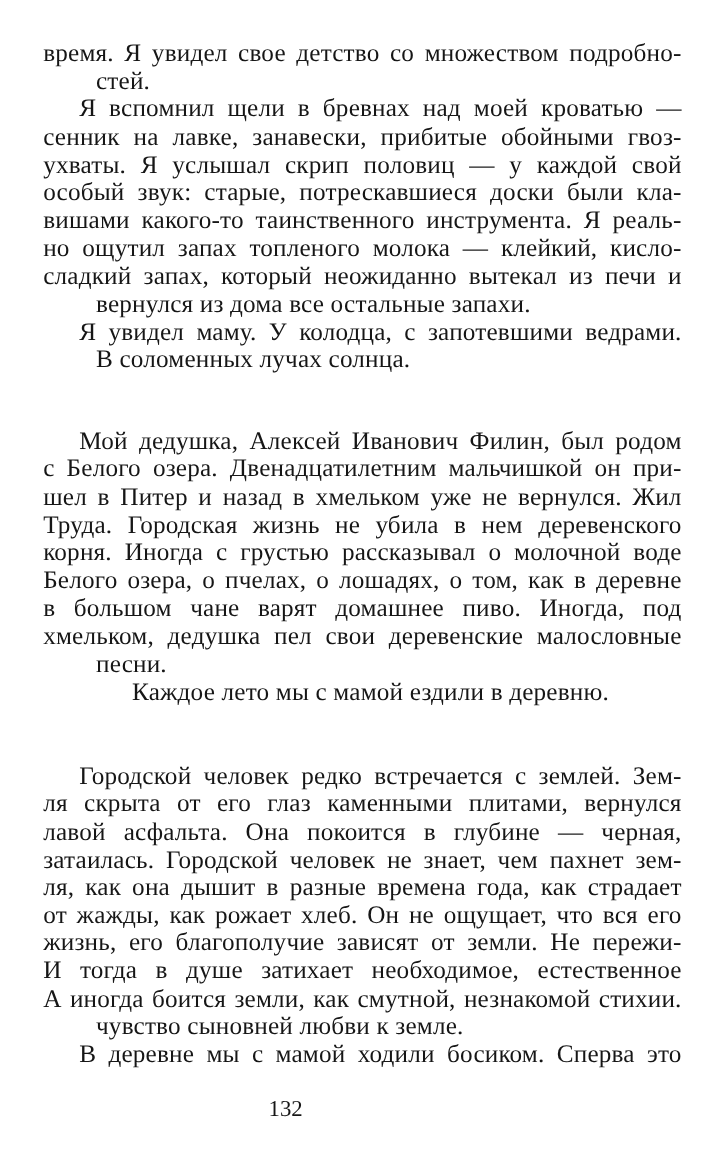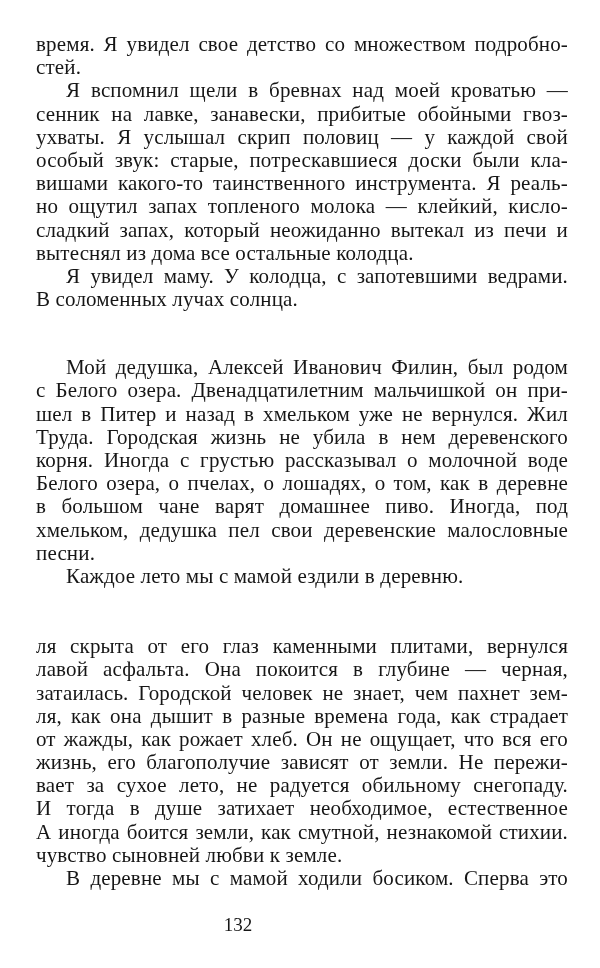--- a/index.html
+++ b/index.html
@@ -4,21 +4,21 @@
 <style>
   html, body { margin: 0; padding: 0; background: #ffffff; }
   body { width: 600px; height: 968px; position: relative; overflow: hidden; }
   .page {
     position: absolute; left: 36px; top: 33px; width: 532px;
     font-family: "Liberation Serif", "DejaVu Serif", serif;
     font-size: 21px; line-height: 23.2px; color: #161616;
     letter-spacing: 0.15px;
   }
   .line { display: block; white-space: nowrap; text-align: justify; text-align-last: justify; height: 23.2px; font-family: Liberation Serif, serif; }
-  .line.last { text-align-last: left; }
+  .line.last { text-align-last: left; margin-left: 44px; }
   .line.indent { padding-left: 30px; }
   .gap-a { height: 45px; }
   .gap-b { height: 47px; }
   .pagenum {
     position: absolute; left: 0; width: 476px; top: 914px; text-align: center;
     font-family: "Liberation Serif", "DejaVu Serif", serif; font-size: 19px; color: #161616;
   }
 </style>
 </head>
 <body>
@@ -31,21 +31,21 @@
   </div>
 
   <div>
     <span class="line indent">Я вспомнил щели в бревнах над моей кроватью —</span>
     <span class="line">сенник на лавке, занавески, прибитые обойными гвоз-</span>
     <span class="line">ухваты. Я услышал скрип половиц — у каждой свой</span>
     <span class="line">особый звук: старые, потрескавшиеся доски были кла-</span>
     <span class="line">вишами какого-то таинственного инструмента. Я реаль-</span>
     <span class="line">но ощутил запах топленого молока — клейкий, кисло-</span>
     <span class="line">сладкий запах, который неожиданно вытекал из печи и</span>
-    <span class="line last">вытеснял из дома все остальные колодца.</span>
+    <span class="line last">вернулся из дома все остальные запахи.</span>
   </div>
 
   <div>
     <span class="line indent">Я увидел маму. У колодца, с запотевшими ведрами.</span>
     <span class="line last">В соломенных лучах солнца.</span>
   </div>
   <div class="gap-a"></div>
 
   <div>
     <span class="line indent">Мой дедушка, Алексей Иванович Филин, был родом</span>
@@ -58,27 +58,27 @@
     <span class="line">хмельком, дедушка пел свои деревенские малословные</span>
     <span class="line last">песни.</span>
   </div>
 
   <div>
     <span class="line indent last">Каждое лето мы с мамой ездили в деревню.</span>
   </div>
   <div class="gap-b"></div>
 
   <div>
+    <span class="line indent">Городской человек редко встречается с землей. Зем-</span>
     <span class="line">ля скрыта от его глаз каменными плитами, вернулся</span>
     <span class="line">лавой асфальта. Она покоится в глубине — черная,</span>
     <span class="line">затаилась. Городской человек не знает, чем пахнет зем-</span>
     <span class="line">ля, как она дышит в разные времена года, как страдает</span>
     <span class="line">от жажды, как рожает хлеб. Он не ощущает, что вся его</span>
     <span class="line">жизнь, его благополучие зависят от земли. Не пережи-</span>
-    <span class="line">вает за сухое лето, не радуется обильному снегопаду.</span>
     <span class="line">И тогда в душе затихает необходимое, естественное</span>
     <span class="line">А иногда боится земли, как смутной, незнакомой стихии.</span>
     <span class="line last">чувство сыновней любви к земле.</span>
   </div>
 
   <div>
     <span class="line indent">В деревне мы с мамой ходили босиком. Сперва это</span>
 
   </div>
 </div>

